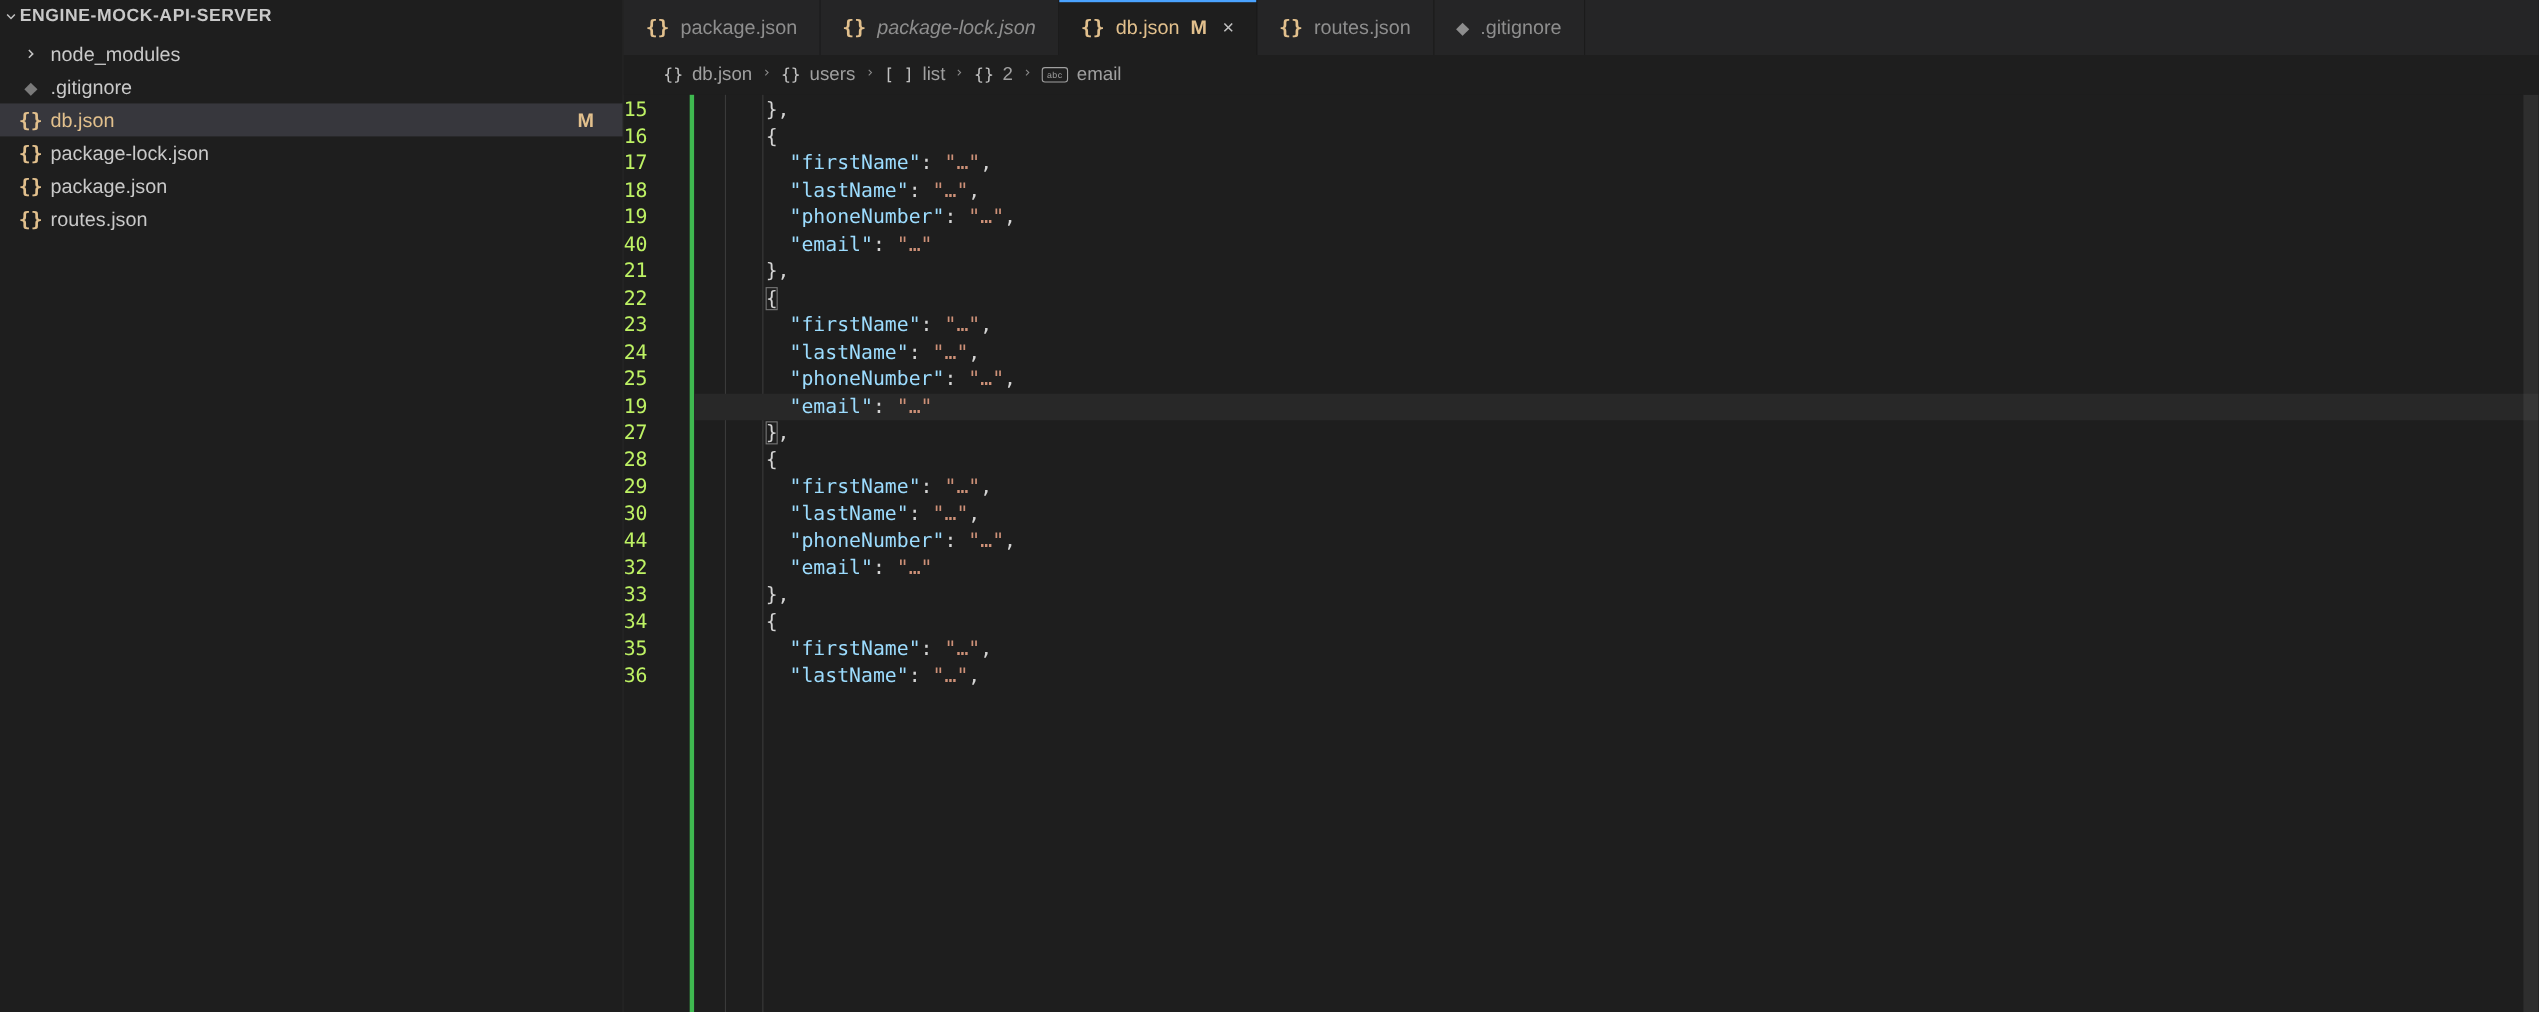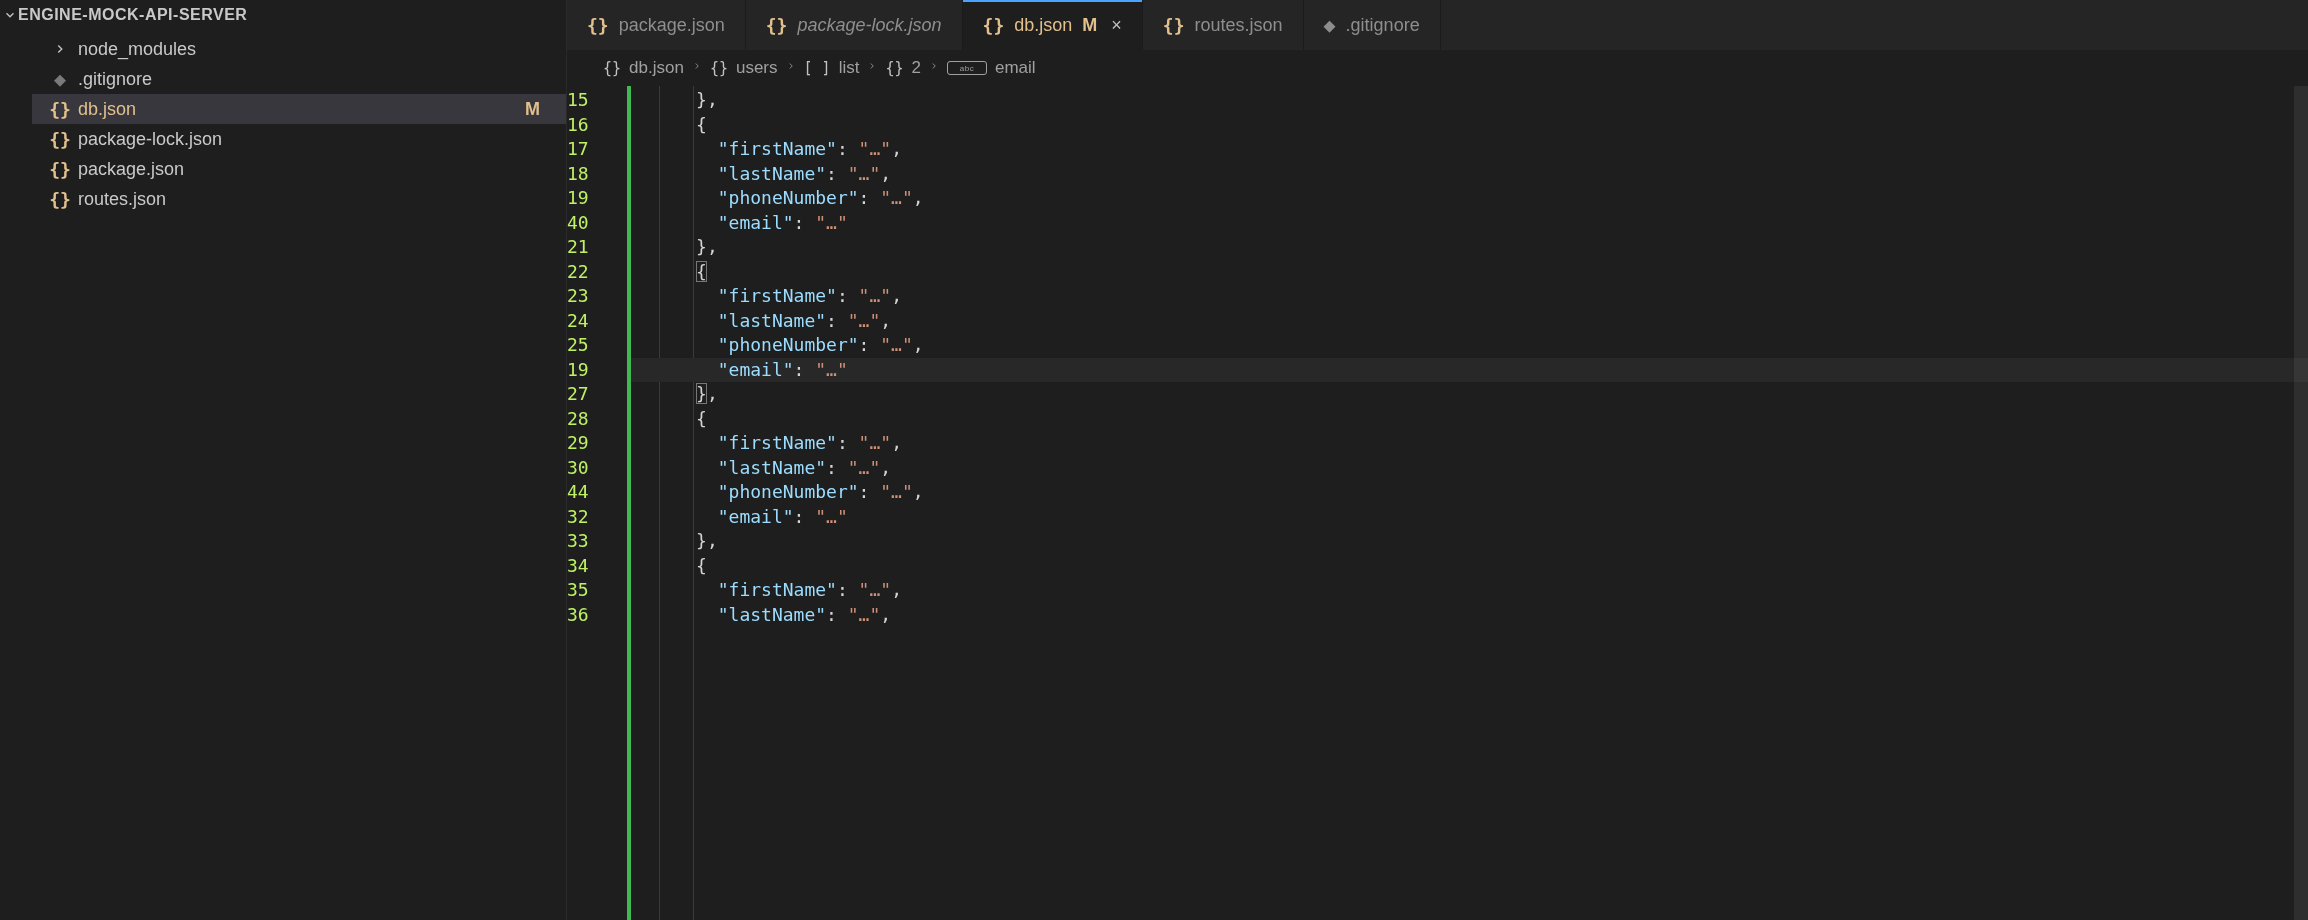--- a/index.html
+++ b/index.html
@@ -37,21 +37,21 @@
 
   .project-row {
     display: flex; align-items: center; gap: 0;
     padding: 6px 2px;
     font-size: 16px; font-weight: 700; letter-spacing: 0.5px;
     color: #c9c9c9;
   }
   .chevron { width:16px; display:inline-flex; justify-content:center; }
   .project-name {}
 
-  .file-tree { padding-top: 4px; margin-left: 32px; }
+  .file-tree { padding-top: 4px; }
   .file-row {
     display: flex; align-items: center;
     height: 30px;
     padding-left: 18px;
     gap: 8px;
     font-size: 18px;
     color: #c9c9c9;
   }
   .file-row .fname { flex: 1; }
   .file-row .badge { padding-right: 26px; font-weight:600; }
@@ -95,21 +95,21 @@
     padding: 8px 16px 8px 36px;
     font-size: 17px;
     color:#a0a0a0;
     background:#1e1e1e;
   }
   .breadcrumb .bc-icon { font-family: ui-monospace, monospace; color:#c2c2c2; font-size:15px; }
   .breadcrumb .sep { color:#6c6c6c; }
   .bc-abc {
     display:inline-flex; align-items:center; justify-content:center;
     border:1px solid #a0a0a0; border-radius:3px; font-size:8px;
-    width:40px; height:14px; letter-spacing:0.5px;
+    width:24px; height:14px; letter-spacing:0.5px;
   }
 
   
   .editor {
     flex:1; display:flex;
     font-family: Menlo, Consolas, ui-monospace, monospace;
     font-size: 18px;
     line-height: 24.5px;
     position:relative;
     overflow:hidden;

